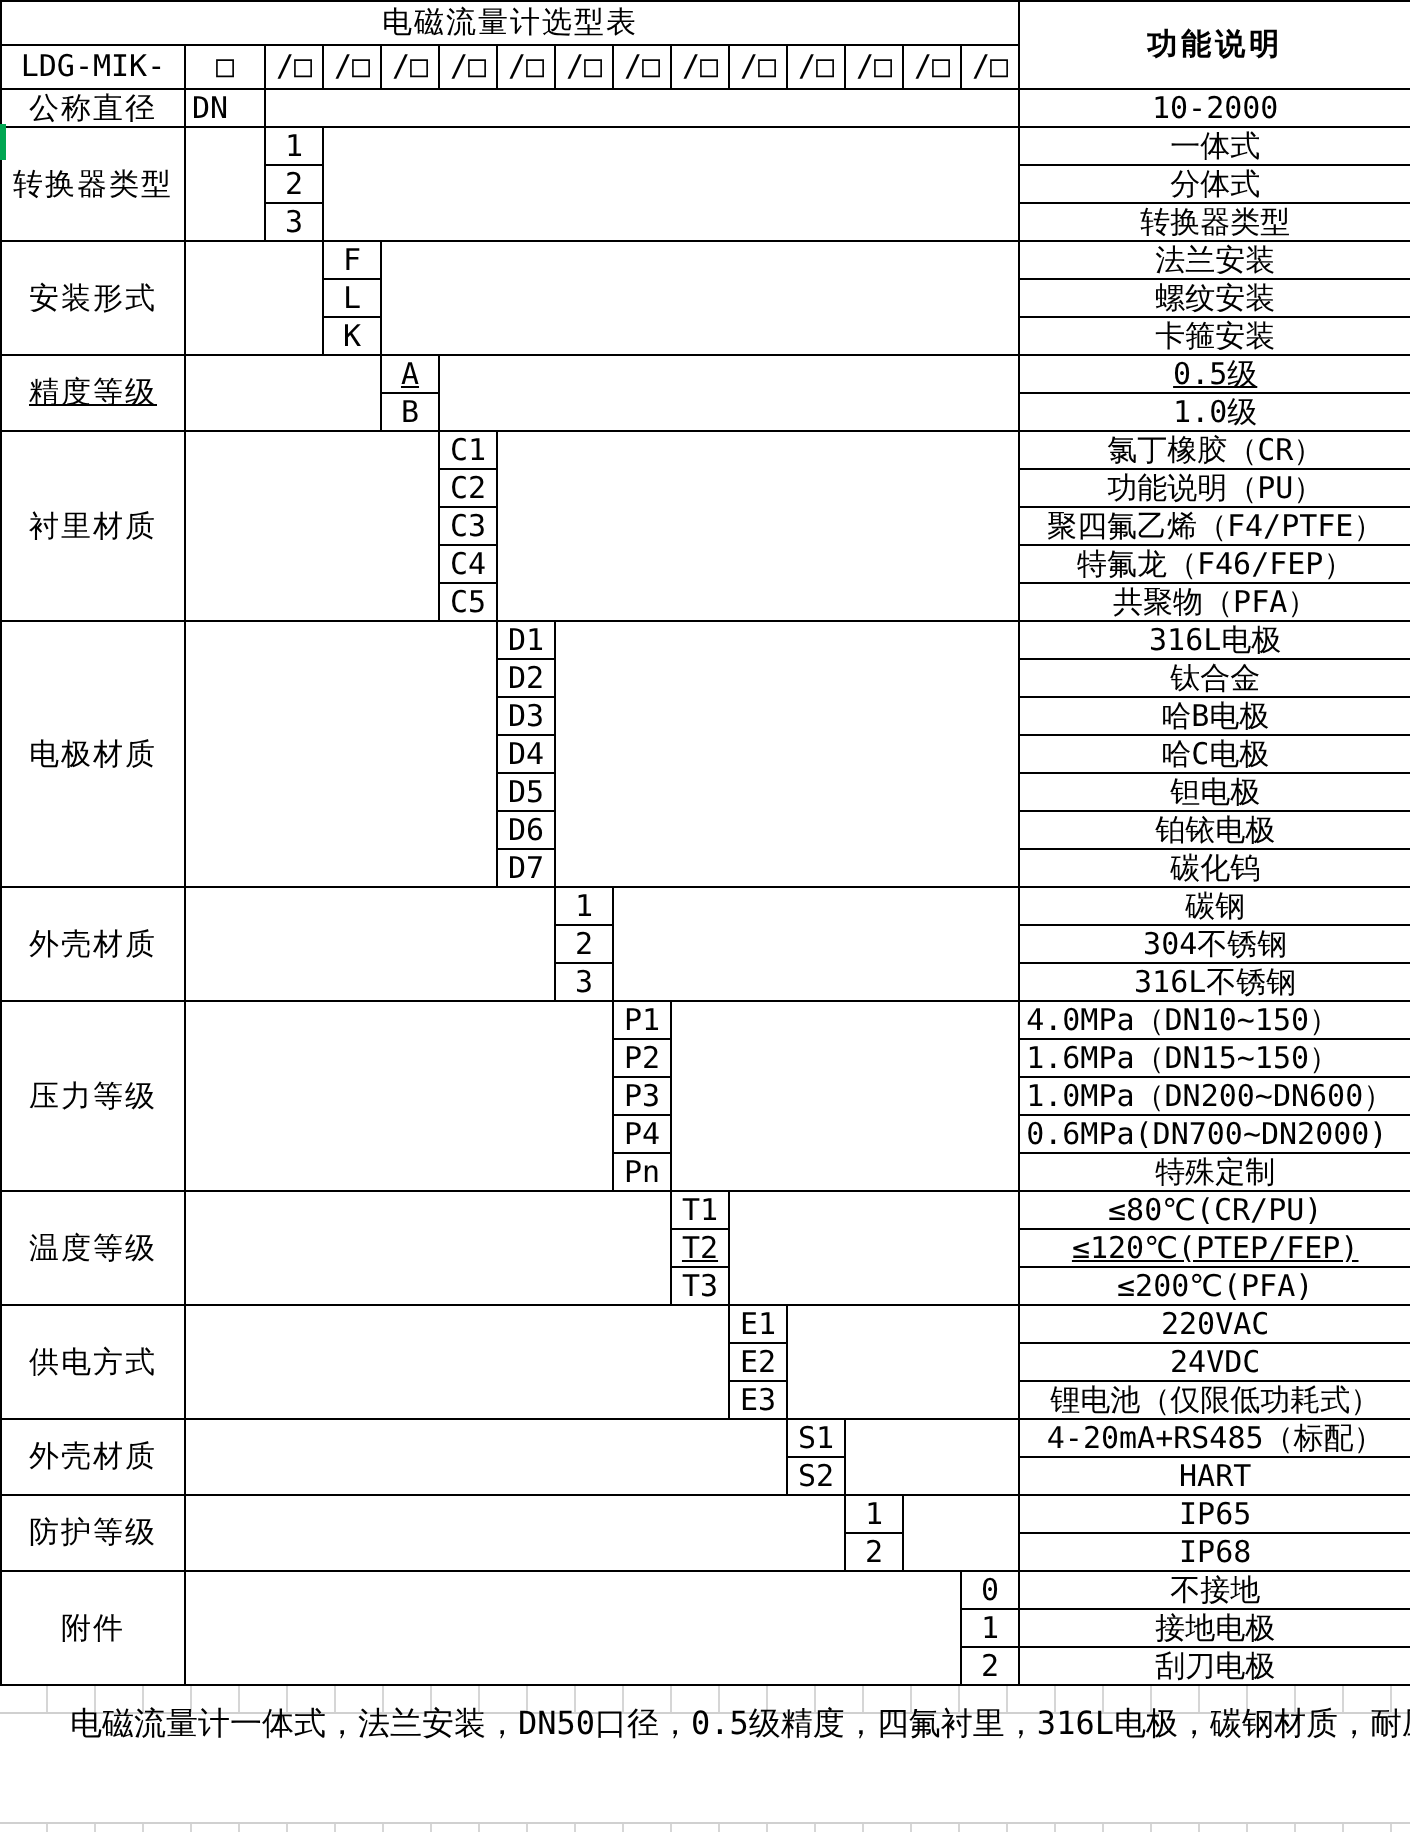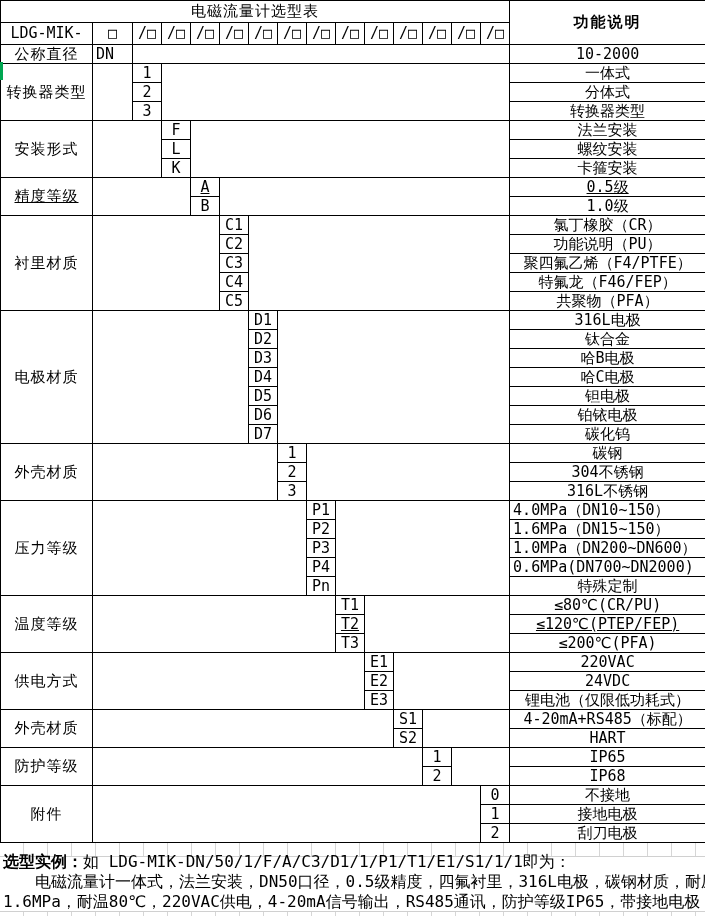--- a/index.html
+++ b/index.html
@@ -284,18 +284,16 @@
           <td class="fn">刮刀电极</td>
         </tr>
       </tbody>
   </table>
 
   <div class="gridband b1"></div>
   <div class="gridband b2"></div>
   <div class="marker" style="background: rgb(0, 166, 81);"></div>
 
   <div class="example">
-    <p><span class="lbl">选型实例：</span><span>如 LDG-MIK-DN/50/1/F/A/C3/D1/1/P1/T1/E1/S1/1/1即为：</span></p>
     <p class="ind">电磁流量计一体式，法兰安装，DN50口径，0.5级精度，四氟衬里，316L电极，碳钢材质，耐压</p>
-    <p>1.6MPa，耐温80℃，220VAC供电，4-20mA信号输出，RS485通讯，防护等级IP65，带接地电极</p>
   </div>
 
 </div>
 
 </body></html>

